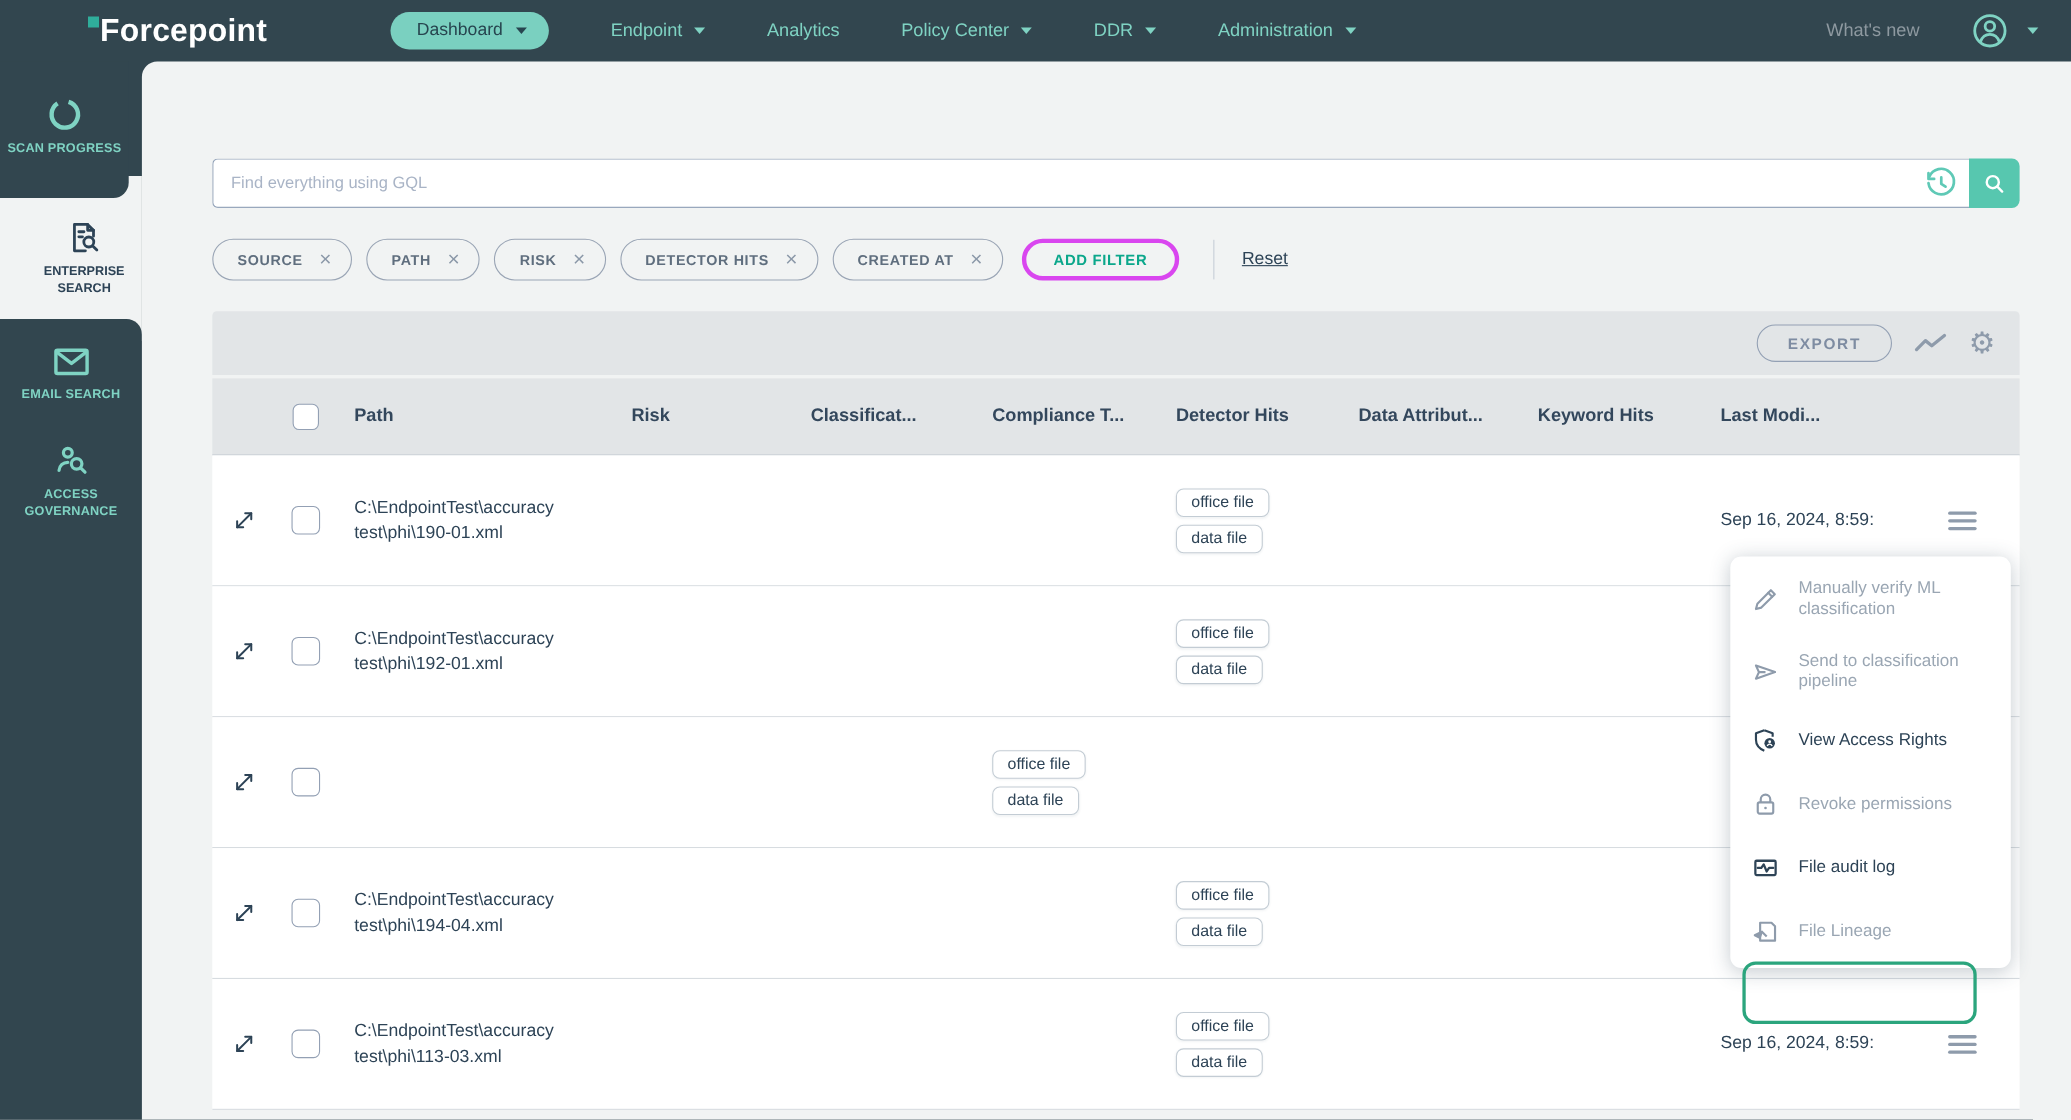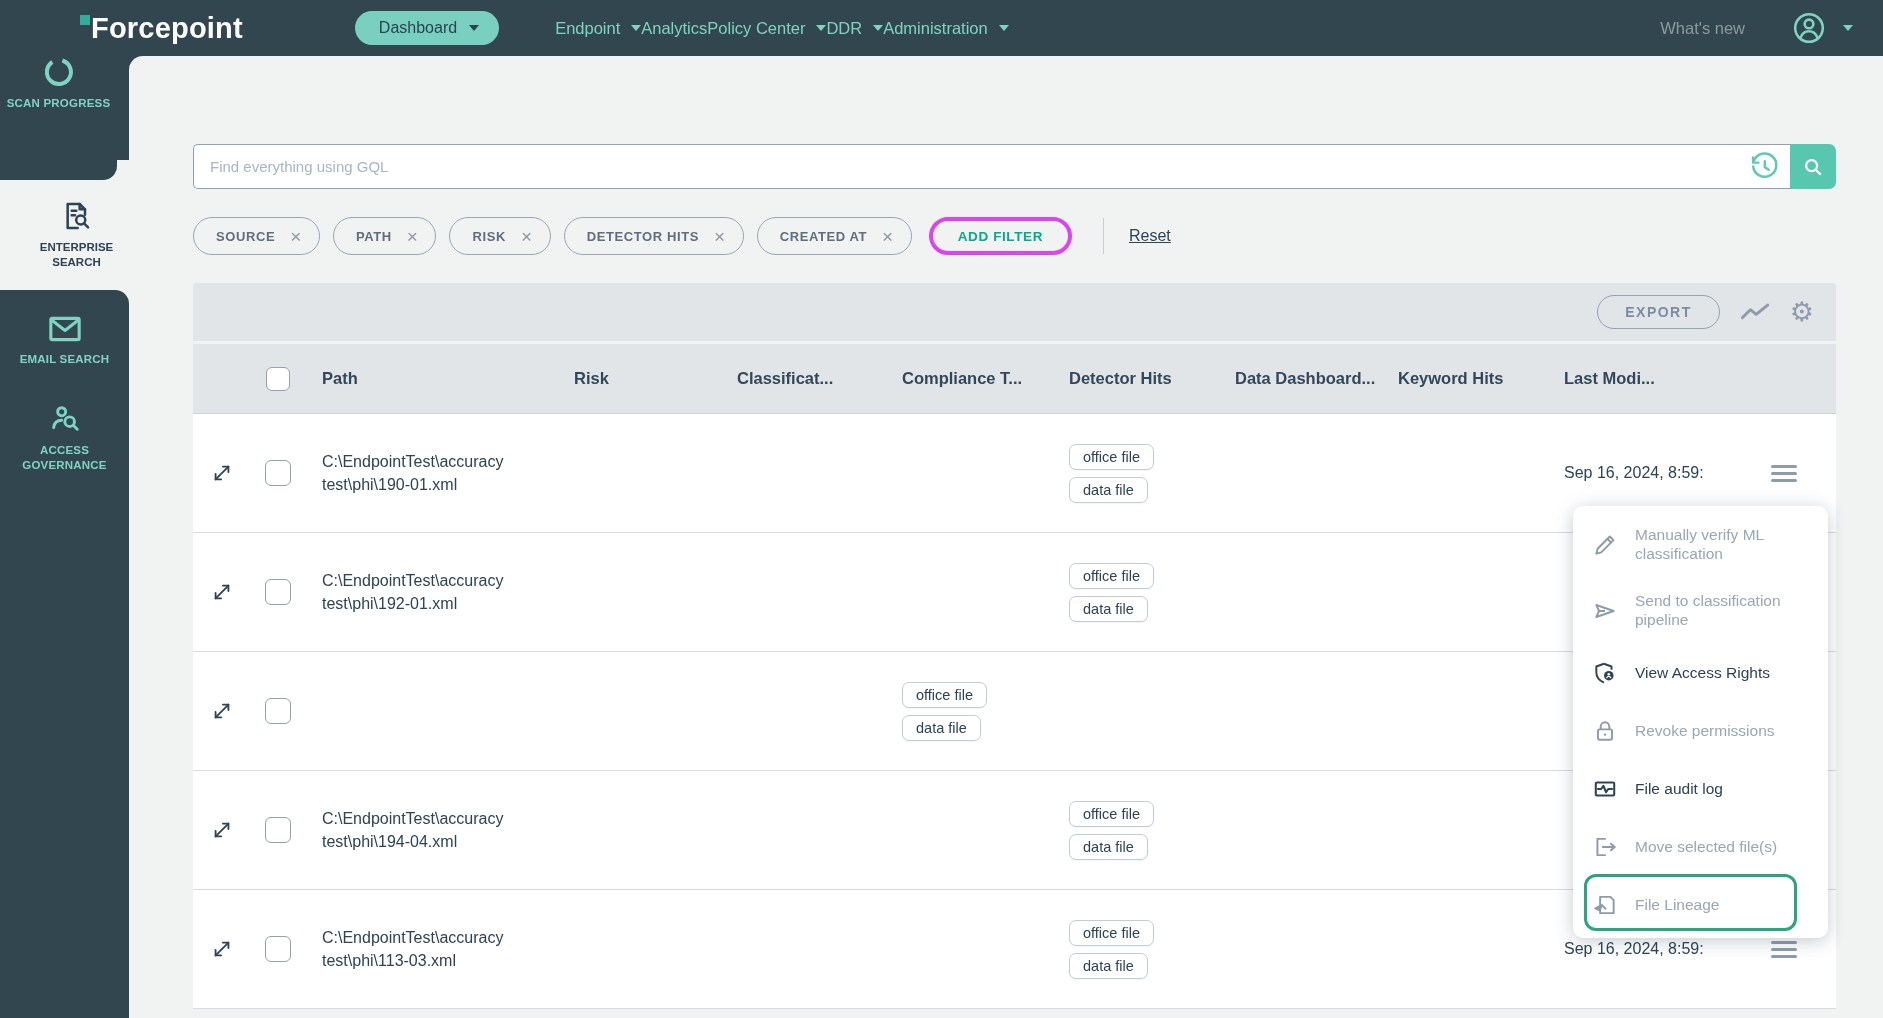--- a/index.html
+++ b/index.html
@@ -10,30 +10,30 @@
     font-family: "Liberation Sans", sans-serif;
     overflow: hidden;
   }
   
   .topnav { position:absolute; top:0; left:0; width:1883px; height:56px; display:flex; align-items:center; z-index:30; }
   .brand { margin-left:80px; color:#fff; font-size:29px; font-weight:bold; letter-spacing:0.2px; display:flex; align-items:flex-start; }
   .brand-sq { width:10px; height:10px; background:#2FAE9B; margin:3px 1px 0 0; }
   .nav-pill { margin-left:112px; height:34px; border-radius:17px; background:#7AD0C0; color:#27454F;
     display:flex; align-items:center; gap:12px; padding:0 20px 0 24px; font-size:16px; cursor:pointer; }
   .caret { width:0; height:0; border-left:5.5px solid transparent; border-right:5.5px solid transparent; border-top:6.5px solid currentColor; display:inline-block; }
-  .nav-links { display:flex; align-items:center; margin-left:56px; color:#7FD3C3; font-size:16.5px; }
+  .nav-links { display:flex; align-items:center; gap:56px; margin-left:56px; color:#7FD3C3; font-size:16.5px; }
   .nav-link { display:flex; align-items:center; gap:11px; cursor:pointer; }
   .nav-right { margin-left:auto; display:flex; align-items:center; margin-right:30px; color:#7FD3C3;justify-content:center; }
   .whats-new { color:#8E99A0; font-size:16.5px; margin-right:46px; cursor:pointer; }
   .avatar-wrap { display:flex; align-items:center; gap:16px; cursor:pointer; }
 
   
   .sb-active-bg { position:absolute; left:0; top:160px; width:129px; height:150px; background:#F1F3F3; z-index:1; }
   .sb-top { position:absolute; left:0; top:56px; width:117px; height:124px; background:#32464F;
-    border-radius:0 0 14px 0; z-index:2; display:flex; flex-direction:column; align-items:center; padding-bottom:6px; }
+    border-radius:0 0 14px 0; z-index:2; display:flex; flex-direction:column; align-items:center; justify-content:center; padding-bottom:6px; }
   .sb-bottom { position:absolute; left:0; top:290px; width:129px; height:619px; background:#32464F;
     border-radius:0 14px 0 0; z-index:2; display:flex; flex-direction:column; align-items:center; padding-top:24px; gap:36px; }
   .sb-item { display:flex; flex-direction:column; align-items:center; gap:8px; color:#7FD3C3;
     font-size:11.5px; font-weight:bold; text-align:center; line-height:1.3; letter-spacing:0.2px; width:112px; cursor:pointer; }
   .sb-item-active { position:absolute; left:0; top:180px; width:129px; height:110px; z-index:3;
     display:flex; flex-direction:column; align-items:center; justify-content:center; gap:8px; color:#2D4356;
     font-size:11.5px; font-weight:bold; text-align:center; line-height:1.3; cursor:pointer;padding-left:24px; }
 
   
   .content { position:absolute; left:129px; top:56px; width:1754px; height:962px; background:#F1F3F3; border-top-left-radius:14px; z-index:2; }
@@ -246,21 +246,21 @@
     </div>
 
     <div class="tbl-header grid-cols">
       <div></div>
       <div class="checkbox cb-24"></div>
       <div class="th th-path">Path</div>
       <div class="th">Risk</div>
       <div class="th">Classificat...</div>
       <div class="th">Compliance T...</div>
       <div class="th">Detector Hits</div>
-      <div class="th">Data Dashboard...</div>
+      <div class="th">Data Attribut...</div>
       <div class="th">Keyword Hits</div>
       <div class="th">Last Modi...</div>
       <div></div>
     </div>
 
     <div class="row grid-cols">
       <div class="cell-expand">
         <svg width="22" height="22" viewBox="0 0 24 24" fill="none" stroke="currentColor" stroke-width="2" stroke-linecap="round" stroke-linejoin="round">
             <path d="M5 19L19 5"></path>
             <path d="M13 5h6v6"></path>
@@ -437,30 +437,20 @@
   <div class="menu-item">
     <span class="mi-icon">
       <svg width="26" height="26" viewBox="0 0 24 24" fill="none" stroke="currentColor" stroke-width="1.9" stroke-linecap="round" stroke-linejoin="round">
           <rect x="3.5" y="6" width="17" height="12" rx="1"></rect>
           <polyline points="5.5,12 8.5,12 10.5,9 13,15 15,12 18.5,12"></polyline>
         </svg>
     </span>
     <span>File audit log</span>
   </div>
 
-  <div class="menu-item disabled">
-    <span class="mi-icon">
-      <svg width="26" height="26" viewBox="0 0 24 24" fill="none" stroke="currentColor" stroke-width="1.8" stroke-linecap="round" stroke-linejoin="round">
-          <path d="M12 4.5H5v15h7"></path>
-          <path d="M10 12h10.5"></path>
-          <path d="M17.5 9l3.5 3-3.5 3"></path>
-        </svg>
-    </span>
-    <span>Move selected file(s)</span>
-  </div>
 
   <div class="menu-item disabled">
     <span class="mi-icon">
       <svg width="26" height="26" viewBox="0 0 24 24" fill="none" stroke="currentColor" stroke-width="1.8" stroke-linejoin="round">
           <path d="M7.5 4.5H17l3 3V19.5H7.5z"></path>
           <path d="M3 15l6-3-1.8 5L3 15z" fill="currentColor"></path>
           <path d="M9 12l4 4"></path>
         </svg>
     </span>
     <span>File Lineage</span>

